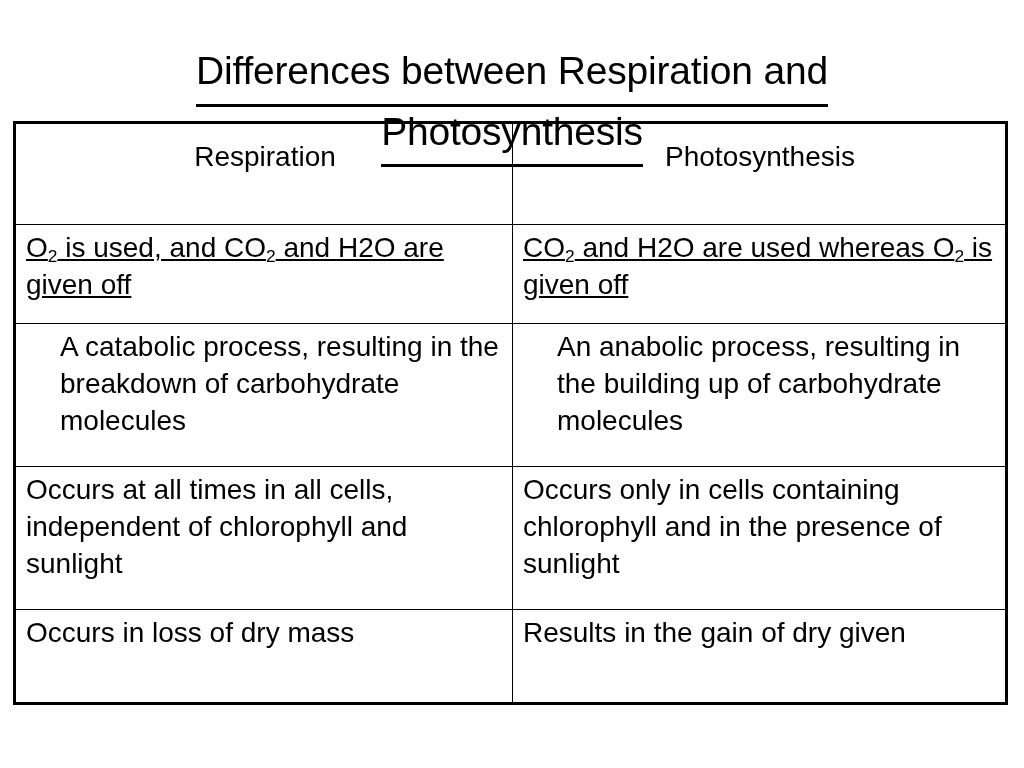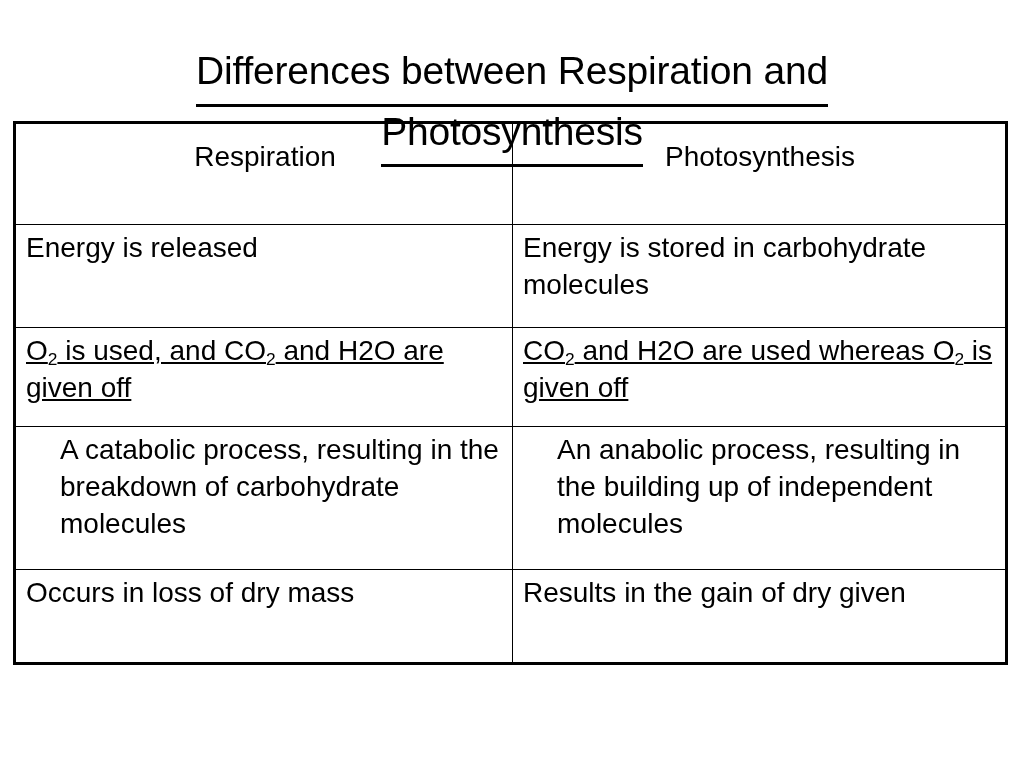--- a/index.html
+++ b/index.html
@@ -106,47 +106,47 @@
   <tbody>
     <tr class="head-row">
       <td>
         <span class="cell-text">Respiration</span>
       </td>
       <td>
         <span class="cell-text">Photosynthesis</span>
       </td>
     </tr>
 
-    <tr class="r-1">
-      <td>
-        <span class="cell-text">Energy is released</span>
-      </td>
-      <td>
-        <span class="cell-text">Energy is stored in carbohydrate molecules</span>
-      </td>
-    </tr>
 
     <tr class="r-2">
       <td>
         <span class="cell-text">O<sub>2</sub> is used, and CO<sub>2</sub> and H2O are given off</span>
       </td>
       <td>
         <span class="cell-text">CO<sub>2</sub> and H2O are used whereas O<sub>2</sub> is given off</span>
       </td>
     </tr>
 
     <tr class="r-3">
       <td>
         <span class="cell-text">A catabolic process, resulting in the breakdown of carbohydrate molecules</span>
       </td>
       <td>
-        <span class="cell-text">An anabolic process, resulting in the building up of independent molecules</span>
+        <span class="cell-text">An anabolic process, resulting in the building up of carbohydrate molecules</span>
       </td>
     </tr>
 
+    <tr class="r-4">
+      <td>
+        <span class="cell-text">Occurs at all times in all cells, independent of chlorophyll and sunlight</span>
+      </td>
+      <td>
+        <span class="cell-text">Occurs only in cells containing chlorophyll and in the presence of sunlight</span>
+      </td>
+    </tr>
 
     <tr class="r-5">
       <td>
         <span class="cell-text">Occurs in loss of dry mass</span>
       </td>
       <td>
         <span class="cell-text">Results in the gain of dry given</span>
       </td>
     </tr>
   </tbody>

